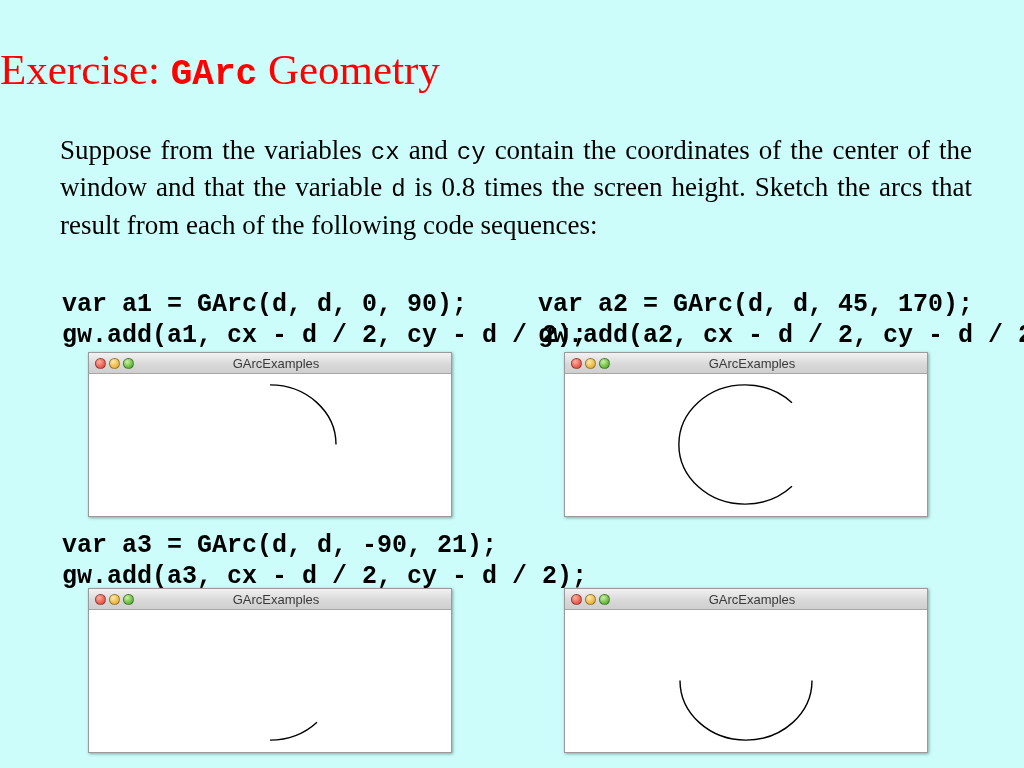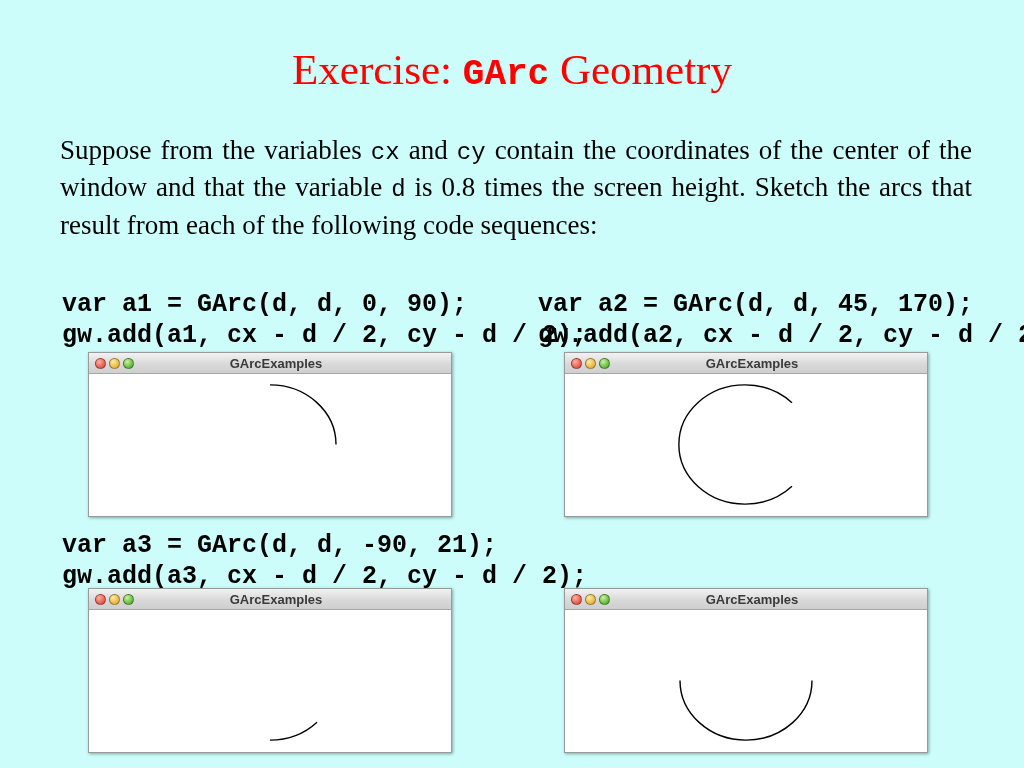--- a/index.html
+++ b/index.html
@@ -17,21 +17,20 @@
     position: relative;
     width: 1024px;
     height: 768px;
     box-sizing: border-box;
   }
   .title {
     position: absolute;
     top: 45px;
     left: 0;
     width: 1024px;
-    text-align: center;
     color: #ff0000;
     font-size: 43px;
     font-family: "Liberation Serif", serif;
     white-space: nowrap;
   }
   .title .mono {
     font-family: "Liberation Mono", monospace;
     font-weight: bold;
     font-size: 36px;
   }
@@ -103,21 +102,21 @@
   .light.red    { background: radial-gradient(circle at 35% 30%, #ffb0a0, #e8574a 70%); }
   .light.yellow { background: radial-gradient(circle at 35% 30%, #ffe9a8, #e8b53c 70%); }
   .light.green  { background: radial-gradient(circle at 35% 30%, #cdf0a0, #5fb93a 70%); }
   .win-title {
     position: absolute;
     left: 0;
     right: 12px;
     text-align: center;
     font-family: "Liberation Sans", sans-serif;
     font-size: 13px;
-    font-weight: bold;
+    font-weight: normal;
     color: #3a3a3a;
     padding-left: 24px;
   }
   .canvas {
     position: relative;
     width: 100%;
     height: calc(100% - 21px);
     background: #fff;
   }
   .canvas svg {

